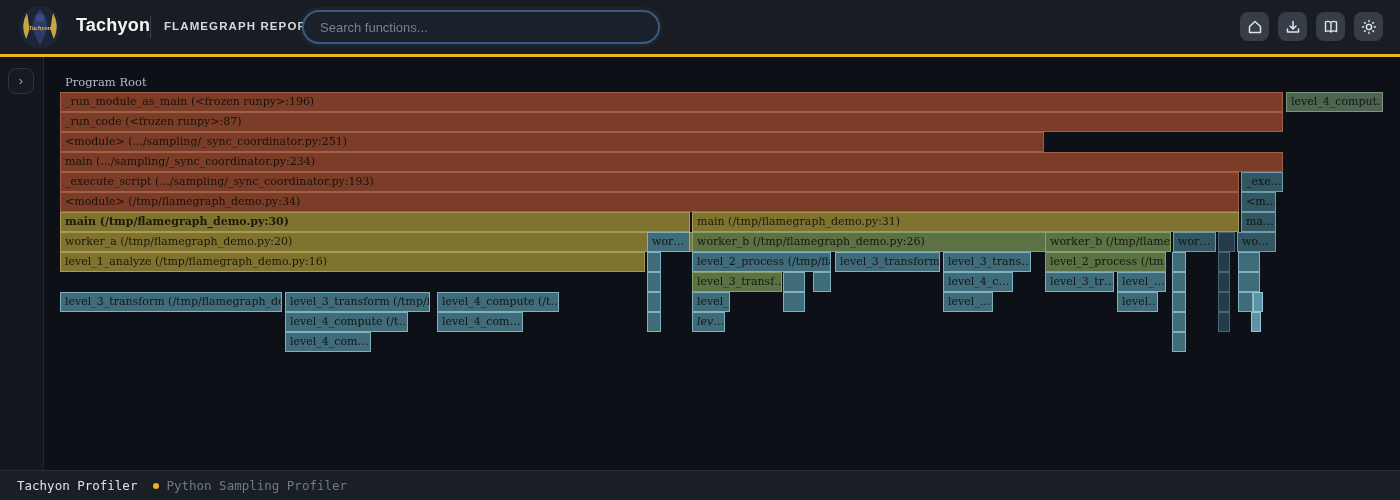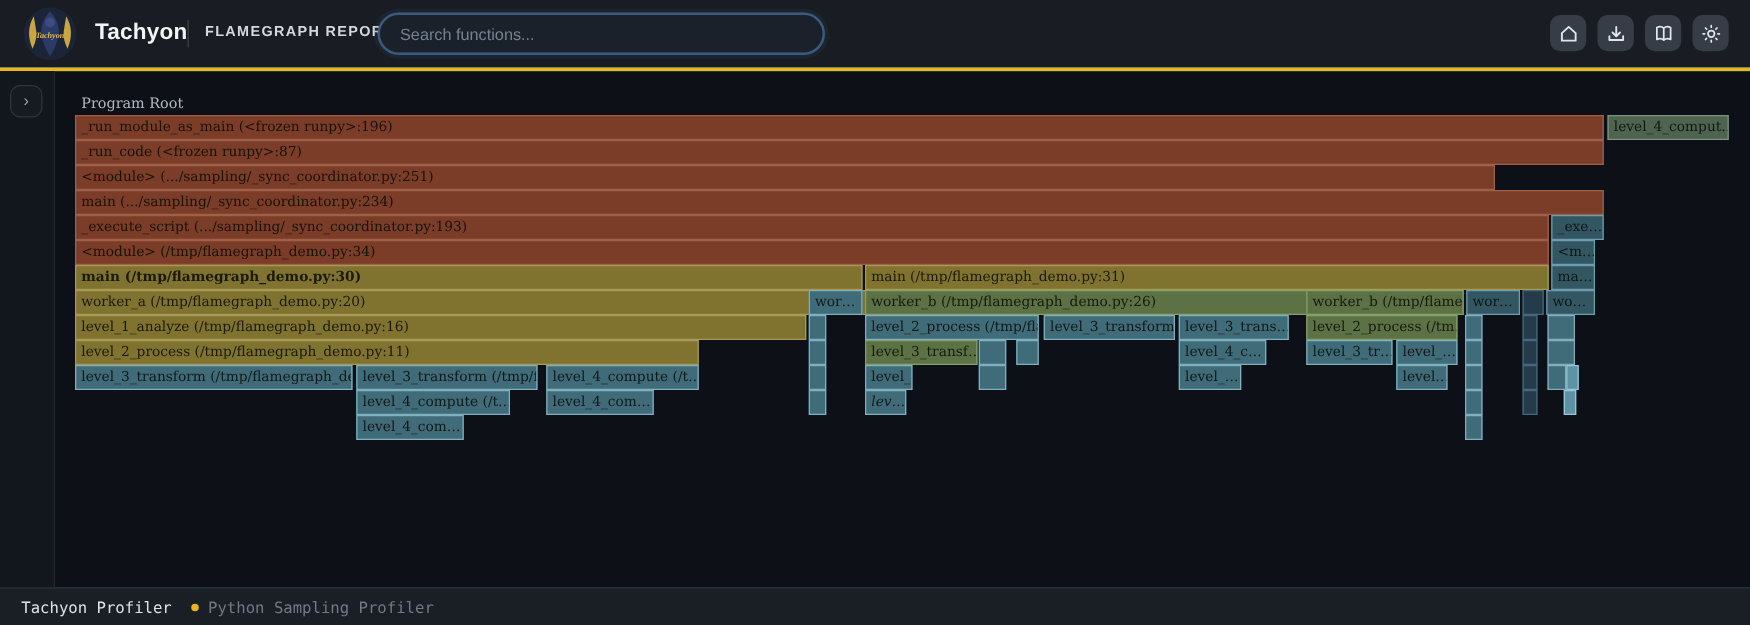--- a/index.html
+++ b/index.html
@@ -1,17 +1,17 @@
 <!DOCTYPE html>
 <html><head>
 <meta charset="utf-8">
 <style>
   html,body{margin:0;padding:0;background:#0d1014;width:1400px;height:500px;overflow:hidden;
     font-family:"Liberation Sans",sans-serif;}
-  .stage{position:relative;width:1400px;height:500px;background:#0ea5e9;}
+  .stage{position:relative;width:1400px;height:500px;background:#0f766e;}
 
   
   .header{position:absolute;left:0;top:0;width:1400px;height:54px;background:#191d23;}
   .logo{position:absolute;left:18px;top:5px;width:44px;height:44px;}
   .app-title{position:absolute;left:76px;top:15px;font-size:18px;font-weight:bold;color:#f2f4f6;letter-spacing:.2px;}
   .hdr-divider{position:absolute;left:150px;top:16px;width:1px;height:22px;background:#3a414b;}
   .report-label{position:absolute;left:164px;top:20px;font-size:11.5px;color:#d4d9df;letter-spacing:1.1px;font-weight:bold;}
   .search{position:absolute;left:302px;top:10px;width:358px;height:34px;box-sizing:border-box;
     border-radius:17px;background:#1b212a;border:2px solid #3a5a80;color:#c6ccd4;
     padding:0 16px;font-size:13px;font-family:"Liberation Sans",sans-serif;outline:none;
@@ -90,21 +90,21 @@
 
   <div class="accent"></div>
 
   <div class="content">
     <div class="flame">
       <div class="rootlabel">Program Root</div>
 
     <div class="bar" style="left: 60px; top: 35px; width: 1223px; background: rgb(123, 61, 40); border-color: rgb(158, 96, 73);">_run_module_as_main (&lt;frozen runpy&gt;:196)</div>
         <div class="bar" style="left: 1286px; top: 35px; width: 97px; background: rgb(78, 99, 80); border-color: rgb(123, 148, 128);">level_4_comput…</div>
         <div class="bar" style="left: 60px; top: 55px; width: 1223px; background: rgb(123, 61, 40); border-color: rgb(158, 96, 73);">_run_code (&lt;frozen runpy&gt;:87)</div>
-        <div class="bar" style="left: 60px; top: 75px; width: 1136px; background: rgb(123, 61, 40); border-color: rgb(158, 96, 73);">&lt;module&gt; (.../sampling/_sync_coordinator.py:251)</div>
+        <div class="bar" style="left: 60px; top: 75px; width: 984px; background: rgb(123, 61, 40); border-color: rgb(158, 96, 73);">&lt;module&gt; (.../sampling/_sync_coordinator.py:251)</div>
         <div class="bar" style="left: 60px; top: 95px; width: 1223px; background: rgb(123, 61, 40); border-color: rgb(158, 96, 73);">main (.../sampling/_sync_coordinator.py:234)</div>
         <div class="bar" style="left: 60px; top: 115px; width: 1179px; background: rgb(123, 61, 40); border-color: rgb(158, 96, 73);">_execute_script (.../sampling/_sync_coordinator.py:193)</div>
         <div class="bar" style="left: 1241px; top: 115px; width: 42px; background: rgb(51, 86, 99); border-color: rgb(109, 156, 174);">_exe…</div>
         <div class="bar" style="left: 60px; top: 135px; width: 1179px; background: rgb(123, 61, 40); border-color: rgb(158, 96, 73);">&lt;module&gt; (/tmp/flamegraph_demo.py:34)</div>
         <div class="bar" style="left: 1241px; top: 135px; width: 35px; background: rgb(51, 86, 99); border-color: rgb(109, 156, 174);">&lt;m…</div>
         <div class="bar" style="left: 60px; top: 155px; width: 630px; background: rgb(128, 114, 47); border-color: rgb(167, 154, 85); font-weight: bold;">main (/tmp/flamegraph_demo.py:30)</div>
         <div class="bar" style="left: 692px; top: 155px; width: 547px; background: rgb(128, 114, 47); border-color: rgb(167, 154, 85);">main (/tmp/flamegraph_demo.py:31)</div>
         <div class="bar" style="left: 1241px; top: 155px; width: 35px; background: rgb(51, 86, 99); border-color: rgb(109, 156, 174);">ma…</div>
         <div class="bar" style="left: 60px; top: 175px; width: 638px; background: rgb(128, 114, 47); border-color: rgb(167, 154, 85);">worker_a (/tmp/flamegraph_demo.py:20)</div>
         <div class="bar" style="left: 647px; top: 175px; width: 43px; background: rgb(64, 107, 121); border-color: rgb(127, 176, 192);">wor…</div>
@@ -115,21 +115,20 @@
         <div class="bar" style="left: 1237px; top: 175px; width: 39px; background: rgb(51, 86, 99); border-color: rgb(109, 156, 174);">wo…</div>
         <div class="bar" style="left: 60px; top: 195px; width: 585px; background: rgb(128, 114, 47); border-color: rgb(167, 154, 85);">level_1_analyze (/tmp/flamegraph_demo.py:16)</div>
         <div class="bar" style="left: 647px; top: 195px; width: 14px; background: rgb(64, 107, 121); border-color: rgb(127, 176, 192);"></div>
         <div class="bar" style="left: 692px; top: 195px; width: 139px; background: rgb(64, 107, 121); border-color: rgb(127, 176, 192);">level_2_process (/tmp/fla…</div>
         <div class="bar" style="left: 835px; top: 195px; width: 105px; background: rgb(64, 107, 121); border-color: rgb(127, 176, 192);">level_3_transform…</div>
         <div class="bar" style="left: 943px; top: 195px; width: 88px; background: rgb(64, 107, 121); border-color: rgb(127, 176, 192);">level_3_trans…</div>
         <div class="bar" style="left: 1045px; top: 195px; width: 121px; background: rgb(92, 113, 68); border-color: rgb(134, 160, 107);">level_2_process (/tm…</div>
         <div class="bar" style="left: 1172px; top: 195px; width: 14px; background: rgb(64, 107, 121); border-color: rgb(127, 176, 192);"></div>
         <div class="bar" style="left: 1218px; top: 195px; width: 12px; background: rgb(36, 60, 74); border-color: rgb(70, 103, 122);"></div>
         <div class="bar" style="left: 1238px; top: 195px; width: 22px; background: rgb(64, 107, 121); border-color: rgb(127, 176, 192);"></div>
-        <div class="bar" style="left: 60px; top: 215px; width: 499px; background: rgb(128, 114, 47); border-color: rgb(167, 154, 85);">level_2_process (/tmp/flamegraph_demo.py:11)</div>
         <div class="bar" style="left: 647px; top: 215px; width: 14px; background: rgb(64, 107, 121); border-color: rgb(127, 176, 192);"></div>
         <div class="bar" style="left: 692px; top: 215px; width: 90px; background: rgb(92, 113, 68); border-color: rgb(134, 160, 107);">level_3_transf…</div>
         <div class="bar" style="left: 783px; top: 215px; width: 22px; background: rgb(64, 107, 121); border-color: rgb(127, 176, 192);"></div>
         <div class="bar" style="left: 813px; top: 215px; width: 18px; background: rgb(64, 107, 121); border-color: rgb(127, 176, 192);"></div>
         <div class="bar" style="left: 943px; top: 215px; width: 70px; background: rgb(64, 107, 121); border-color: rgb(127, 176, 192);">level_4_c…</div>
         <div class="bar" style="left: 1045px; top: 215px; width: 69px; background: rgb(64, 107, 121); border-color: rgb(127, 176, 192);">level_3_tr…</div>
         <div class="bar" style="left: 1117px; top: 215px; width: 49px; background: rgb(64, 107, 121); border-color: rgb(127, 176, 192);">level_…</div>
         <div class="bar" style="left: 1172px; top: 215px; width: 14px; background: rgb(64, 107, 121); border-color: rgb(127, 176, 192);"></div>
         <div class="bar" style="left: 1218px; top: 215px; width: 12px; background: rgb(36, 60, 74); border-color: rgb(70, 103, 122);"></div>
         <div class="bar" style="left: 1238px; top: 215px; width: 22px; background: rgb(64, 107, 121); border-color: rgb(127, 176, 192);"></div>

